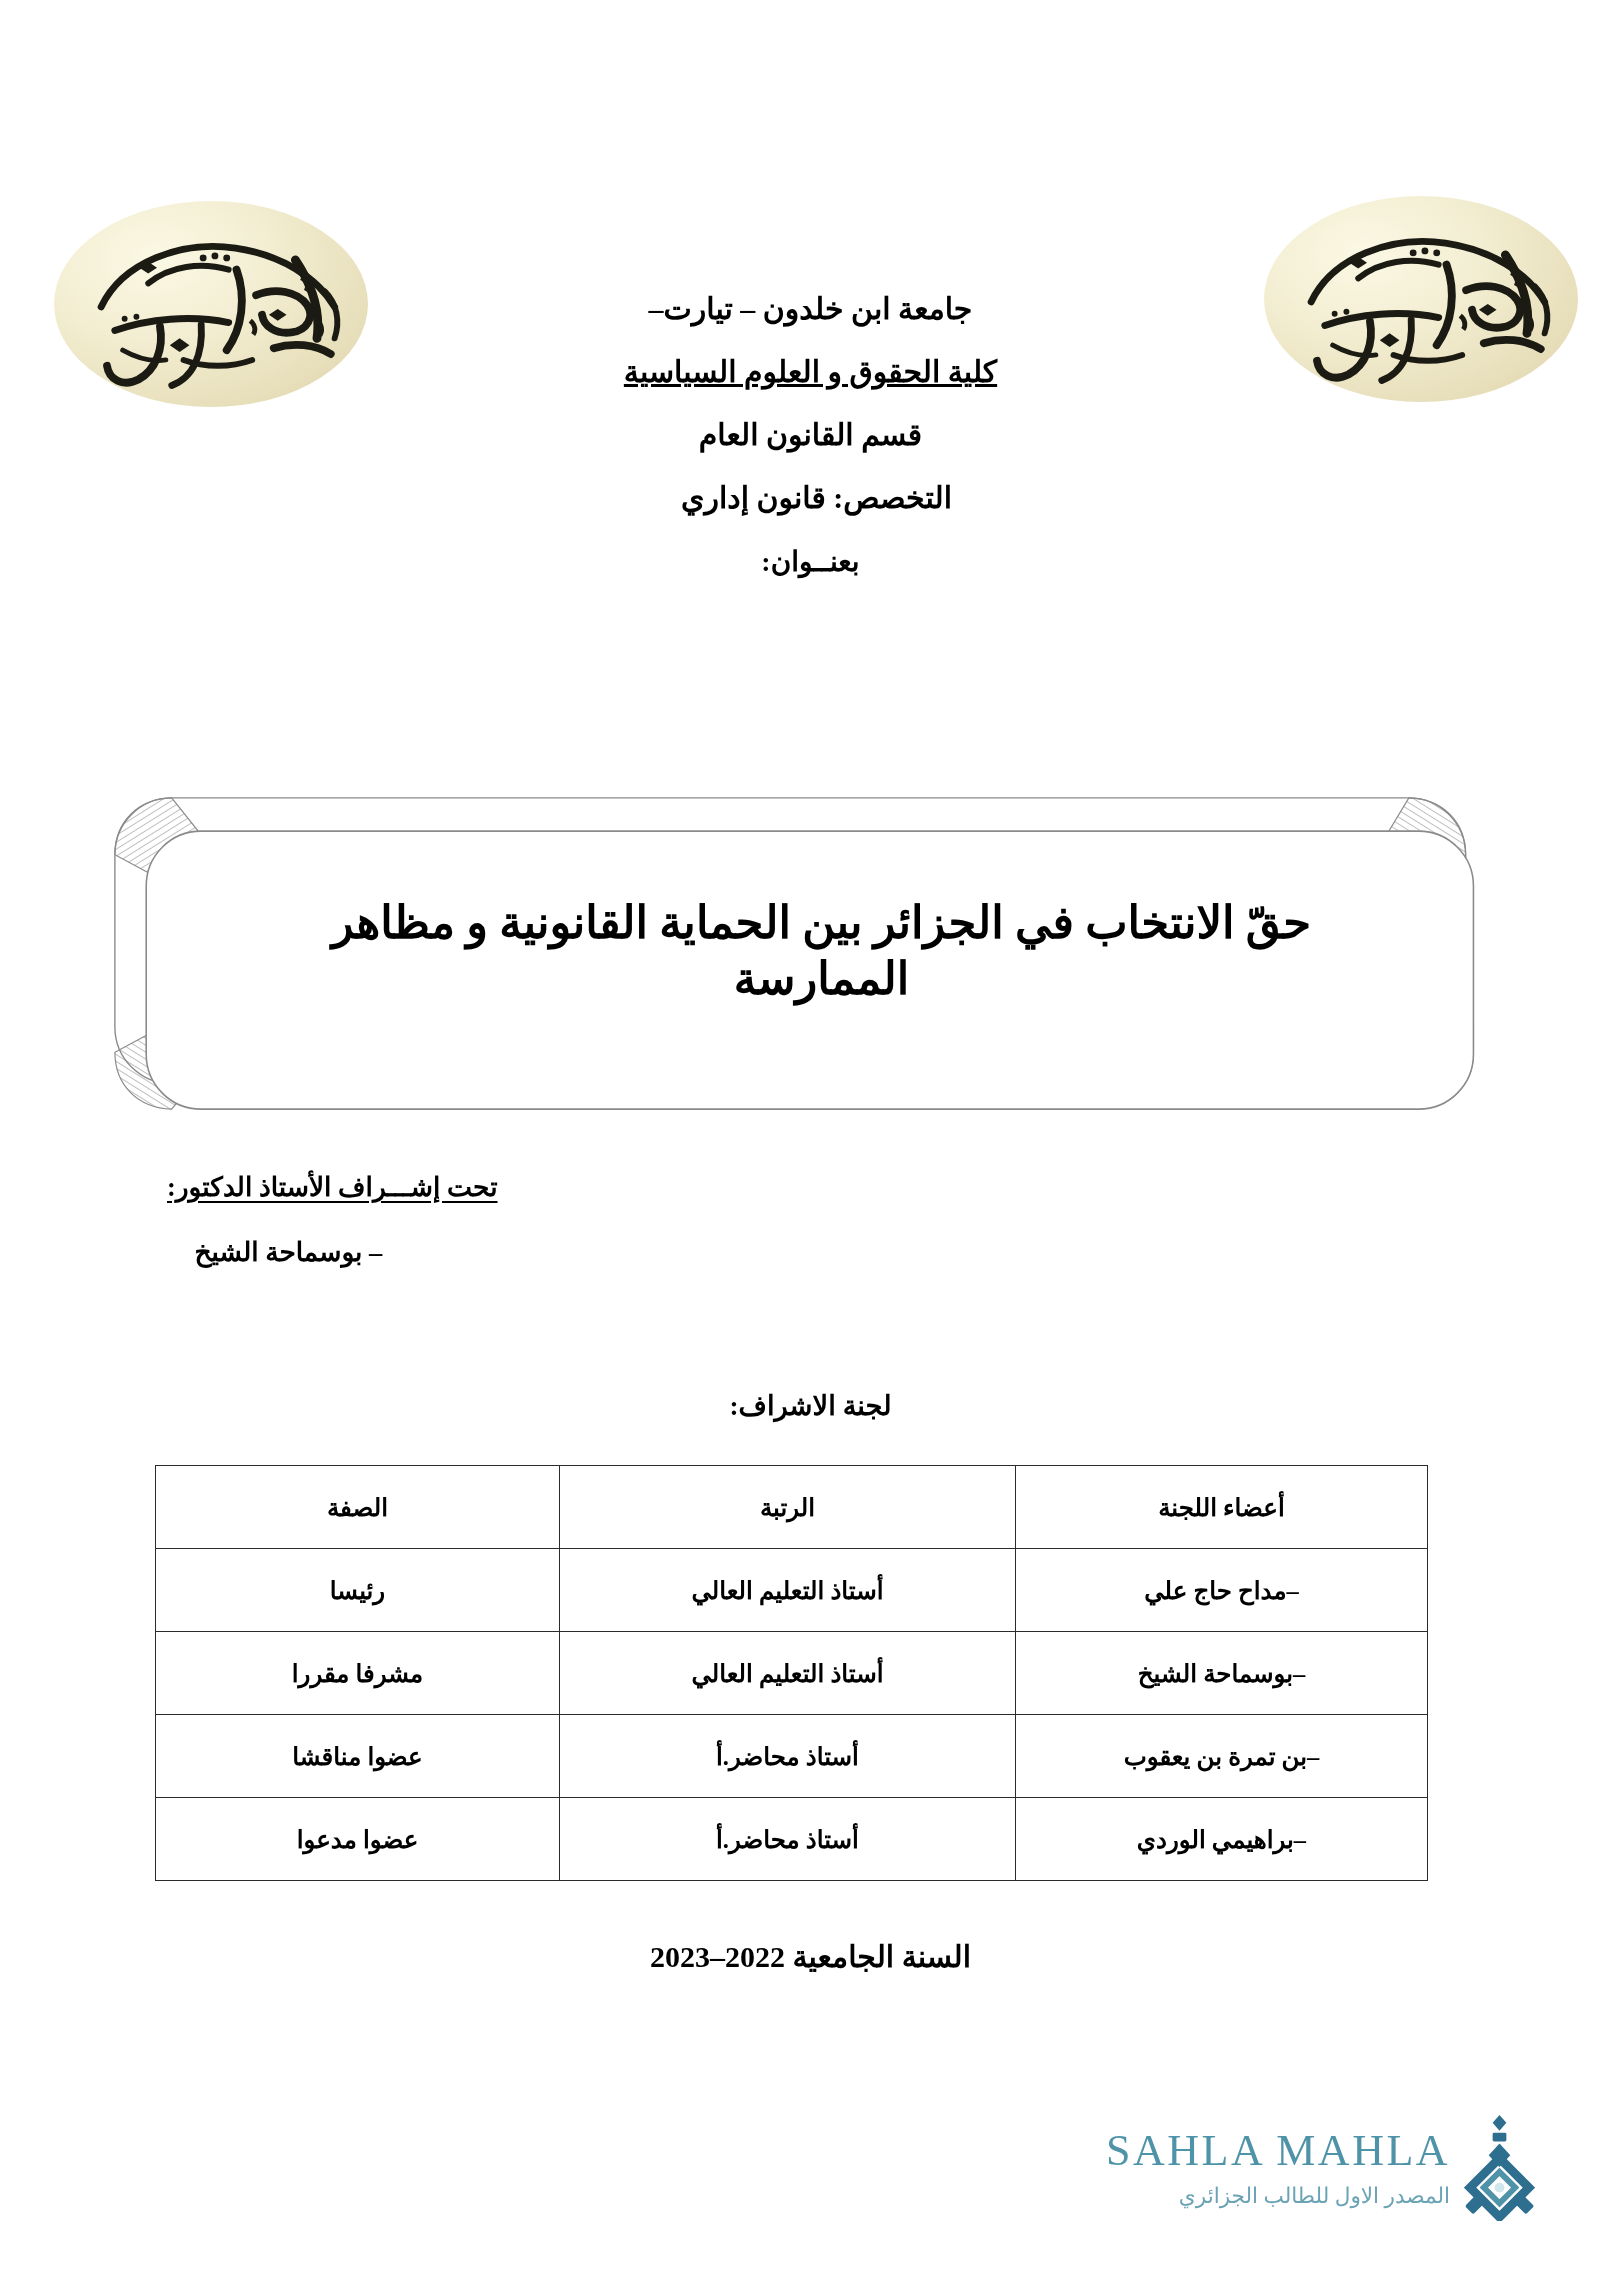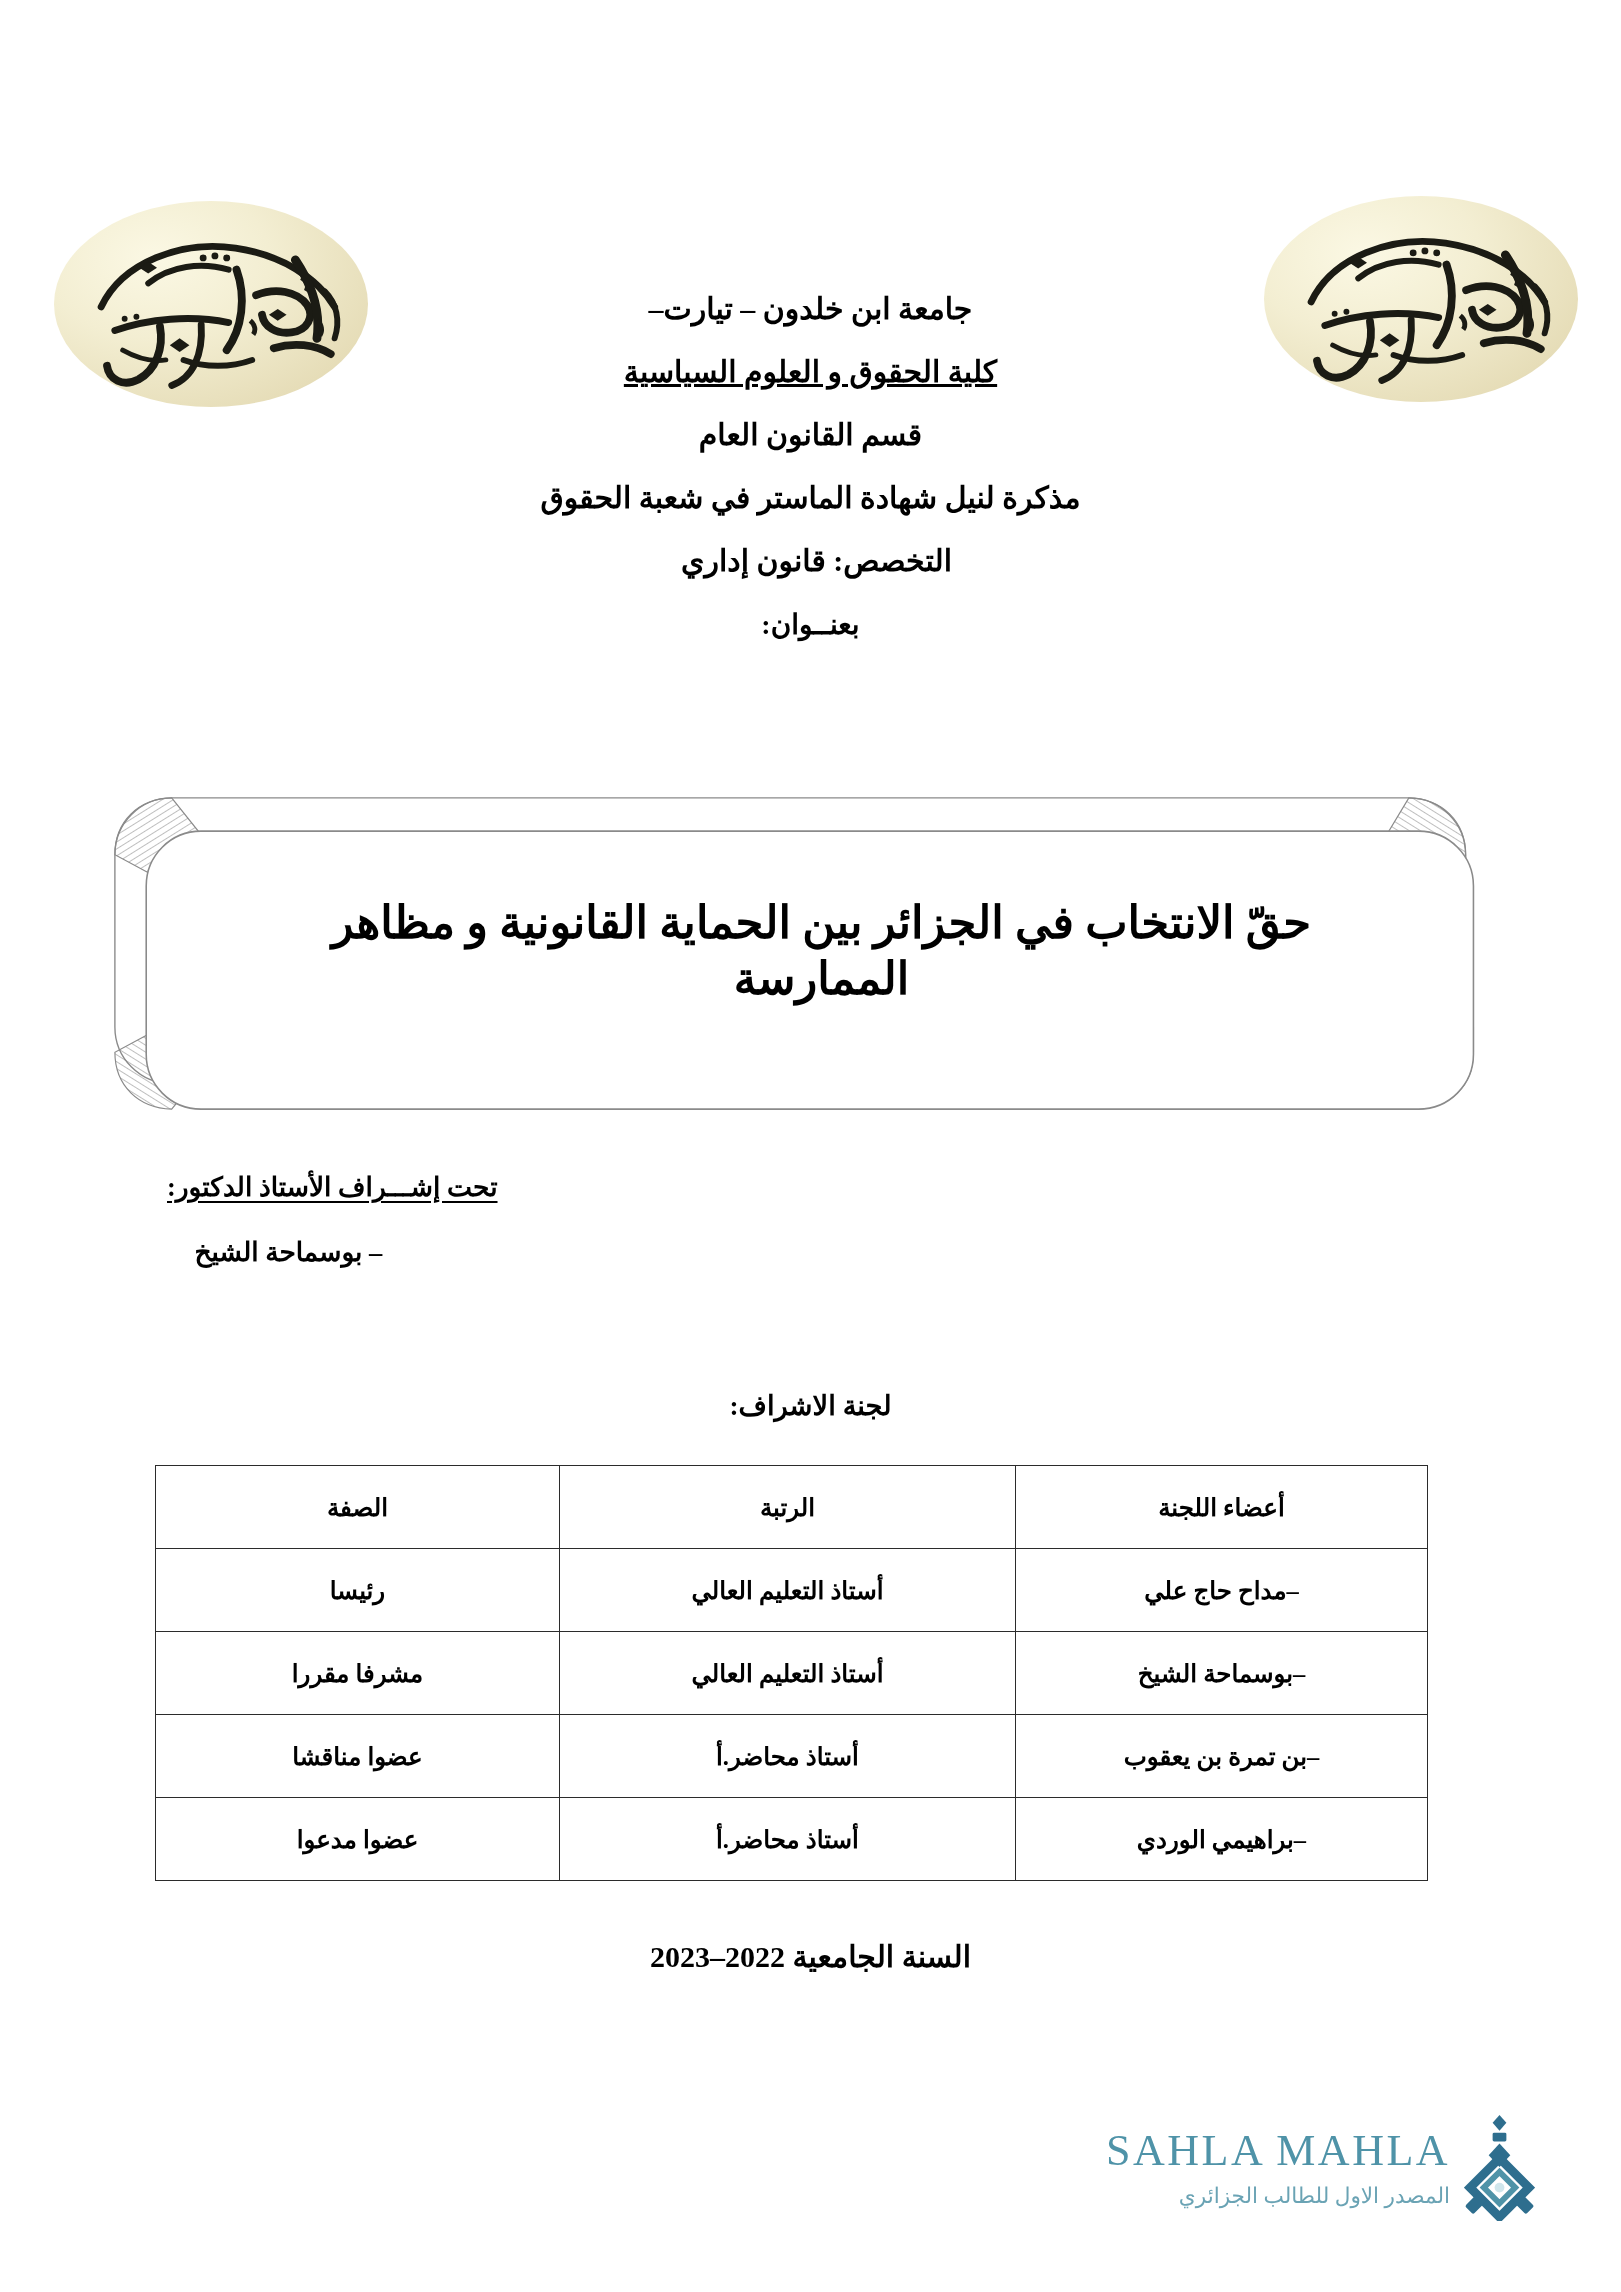--- a/index.html
+++ b/index.html
@@ -282,21 +282,20 @@
           <path d="M200 122 c5 4 6 10 3 14" stroke="#1b1b14" stroke-width="5" fill="none"></path>
         </g>
       </svg>
     </div>
   </div>
 
   <div class="header-block">
     <p class="header-line hl1">جامعة ابن خلدون – تيارت–</p>
     <p class="header-line hl2">كلية الحقوق و العلوم السياسية</p>
     <p class="header-line hl3">قسم القانون العام</p>
-    <p class="header-line hl4">مذكرة لنيل شهادة الماستر في شعبة الحقوق</p>
     <p class="header-line hl5">التخصص: قانون إداري</p>
     <p class="header-line hl6">بعنــوان:</p>
   </div>
 
   <div class="title-wrap">
     <svg class="extrude" viewBox="0 0 1420 330">
       <defs>
         <pattern id="hatchA" width="6" height="6" patternTransform="rotate(58)" patternUnits="userSpaceOnUse">
           <line x1="0" y1="0" x2="0" y2="6" stroke="#7e7e7e" stroke-width="1"></line>
         </pattern>

